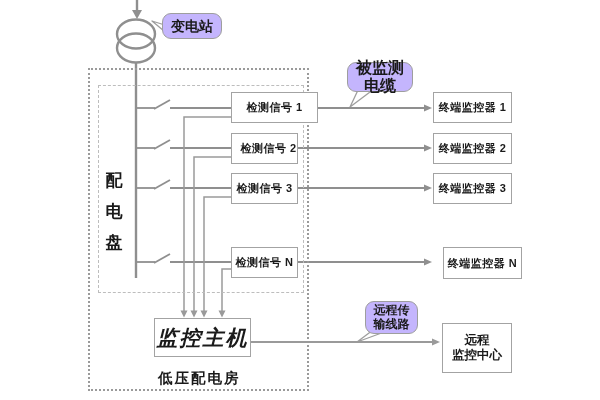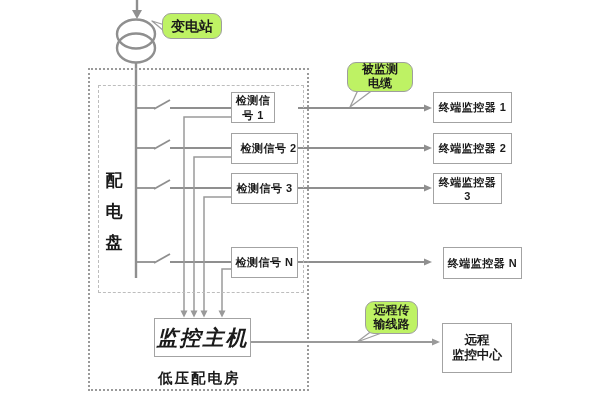--- a/index.html
+++ b/index.html
@@ -11,21 +11,21 @@
   .box{
     position:absolute;background:#ffffff;border:1px solid #a3a3a3;
     display:flex;align-items:center;justify-content:center;text-align:center;
     font-weight:700;box-sizing:border-box;
   }
   .small-label{font-size:11px;letter-spacing:0.5px;}
   .host-label{font-size:21px;letter-spacing:2px;font-style:italic;}
   .two-line{line-height:1.2;font-size:12.5px;}
   .two-line span{display:block;}
   .callout{
-    position:absolute;background:#bef264;border:1.4px solid #9e9e9e;border-radius:9px;
+    position:absolute;background:#c4b5fd;border:1.4px solid #9e9e9e;border-radius:9px;
     display:flex;flex-direction:column;align-items:center;justify-content:center;
     font-weight:700;box-sizing:border-box;text-align:center;
   }
   .callout span{display:block;line-height:1.15;}
   .dashed-outer{
     position:absolute;border:2px dotted #9a9a9a;box-sizing:border-box;background:transparent;
   }
   .dashed-inner{
     position:absolute;border:1px dashed #bdbdbd;box-sizing:border-box;background:transparent;
   }
@@ -105,38 +105,38 @@
 
   <div class="dashed-outer" style="left:88px;top:68px;width:221px;height:323px;"></div>
   <div class="dashed-inner" style="left:98px;top:85px;width:206px;height:208px;"></div>
 
   <div class="panel-label" style="left:103px;top:133px;">配电盘</div>
 
   <div class="callout" style="left:162px;top:13px;width:60px;height:26px;font-size:14px;">
     <span>变电站</span>
   </div>
 
-  <div class="callout" style="left:347px;top:62px;width:66px;height:30px;font-size:12px;">
+  <div class="callout" style="left:347px;top:62px;width:66px;height:30px;font-size:16px;">
     <span>被监测</span>
     <span>电缆</span>
   </div>
 
   <div class="callout" style="left:365px;top:301px;width:53px;height:33px;font-size:12px;text-align:center;">
     <span>远程传</span>
     <span>输线路</span>
   </div>
 
-  <div class="box small-label" style="left:231px;top:92px;width:44px;height:31px;">检测信号 1</div>
+  <div class="box small-label" style="left:231px;top:92px;width:87px;height:31px;">检测信号 1</div>
   <div class="box small-label" style="left:231px;top:133px;width:67px;height:31px;padding-left:8px;">检测信号 2</div>
   <div class="box small-label" style="left:231px;top:173px;width:67px;height:31px;">检测信号 3</div>
   <div class="box small-label" style="left:231px;top:247px;width:67px;height:31px;">检测信号 N</div>
 
   <div class="box small-label" style="left:433px;top:92px;width:79px;height:31px;">终端监控器 1</div>
   <div class="box small-label" style="left:433px;top:133px;width:79px;height:31px;">终端监控器 2</div>
-  <div class="box small-label" style="left:433px;top:173px;width:69px;height:31px;">终端监控器 3</div>
+  <div class="box small-label" style="left:433px;top:173px;width:79px;height:31px;">终端监控器 3</div>
   <div class="box small-label" style="left:433px;top:247px;width:79px;height:32px;margin-left:10px;">终端监控器 N</div>
 
   <div class="box host-label" style="left:154px;top:318px;width:97px;height:39px;">监控主机</div>
 
   <div class="box two-line" style="left:442px;top:323px;width:70px;height:50px;">
     <div>
       <span>远程</span>
       <span>监控中心</span>
     </div>
   </div>

